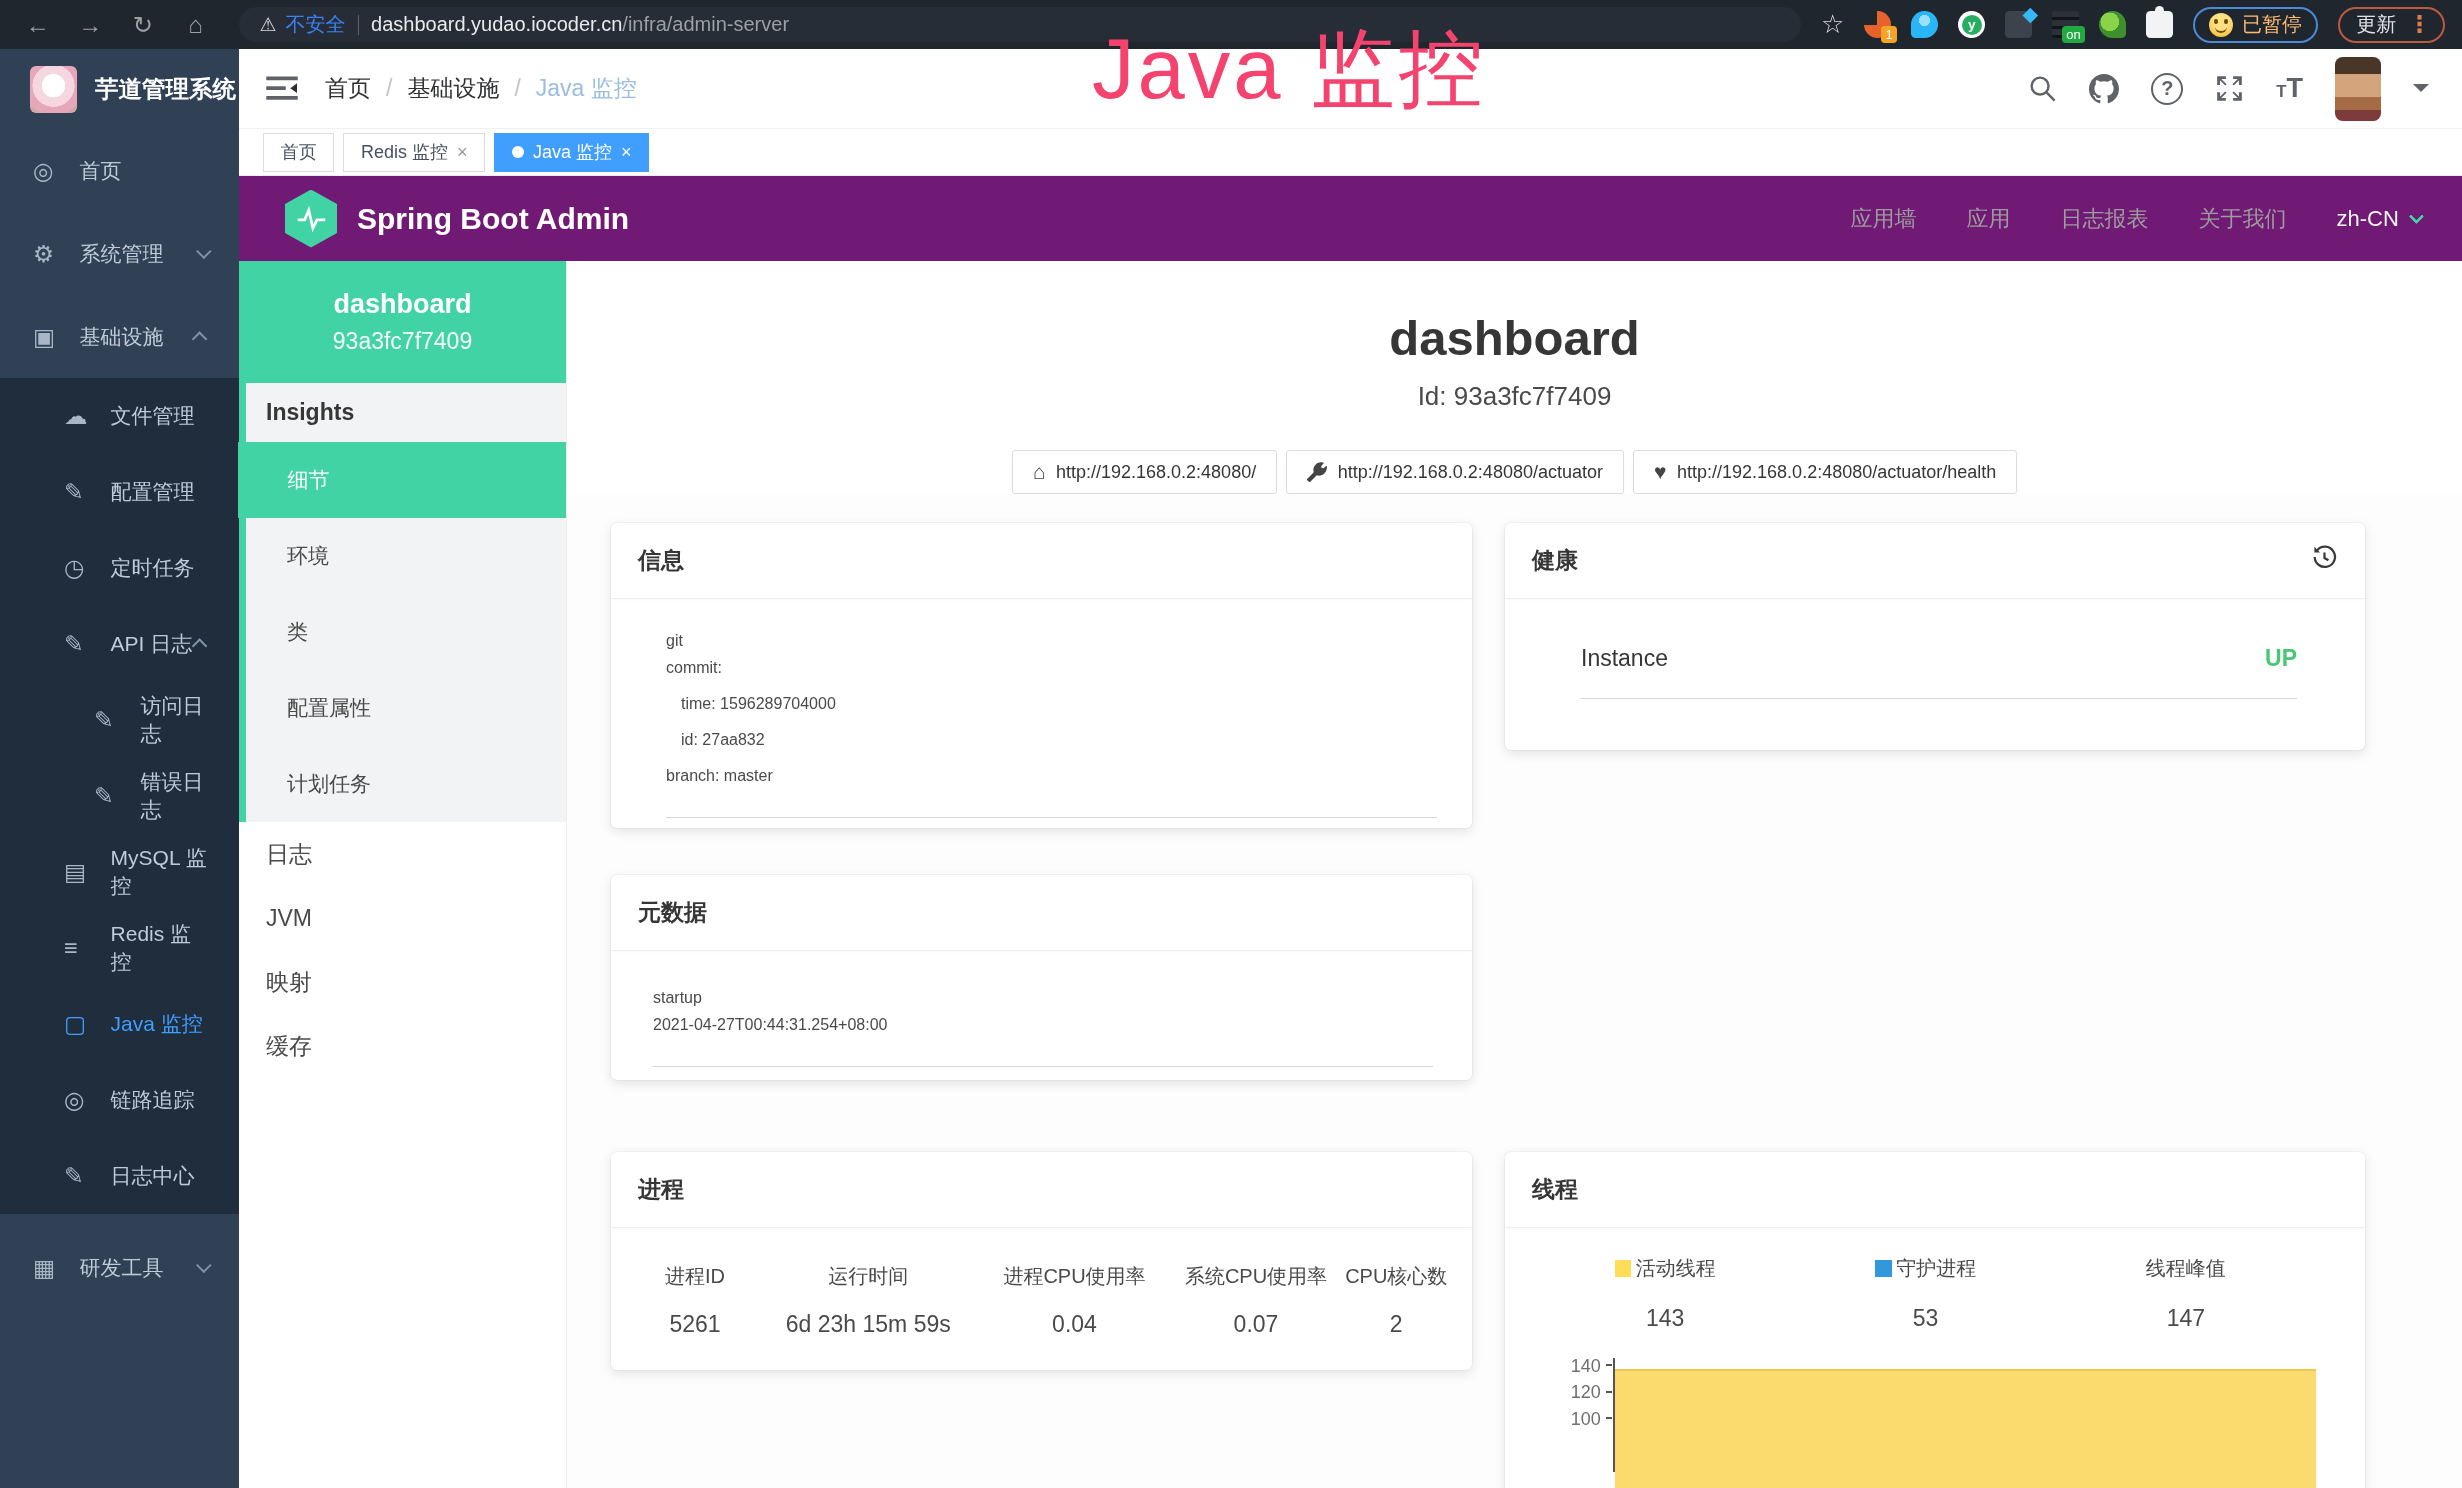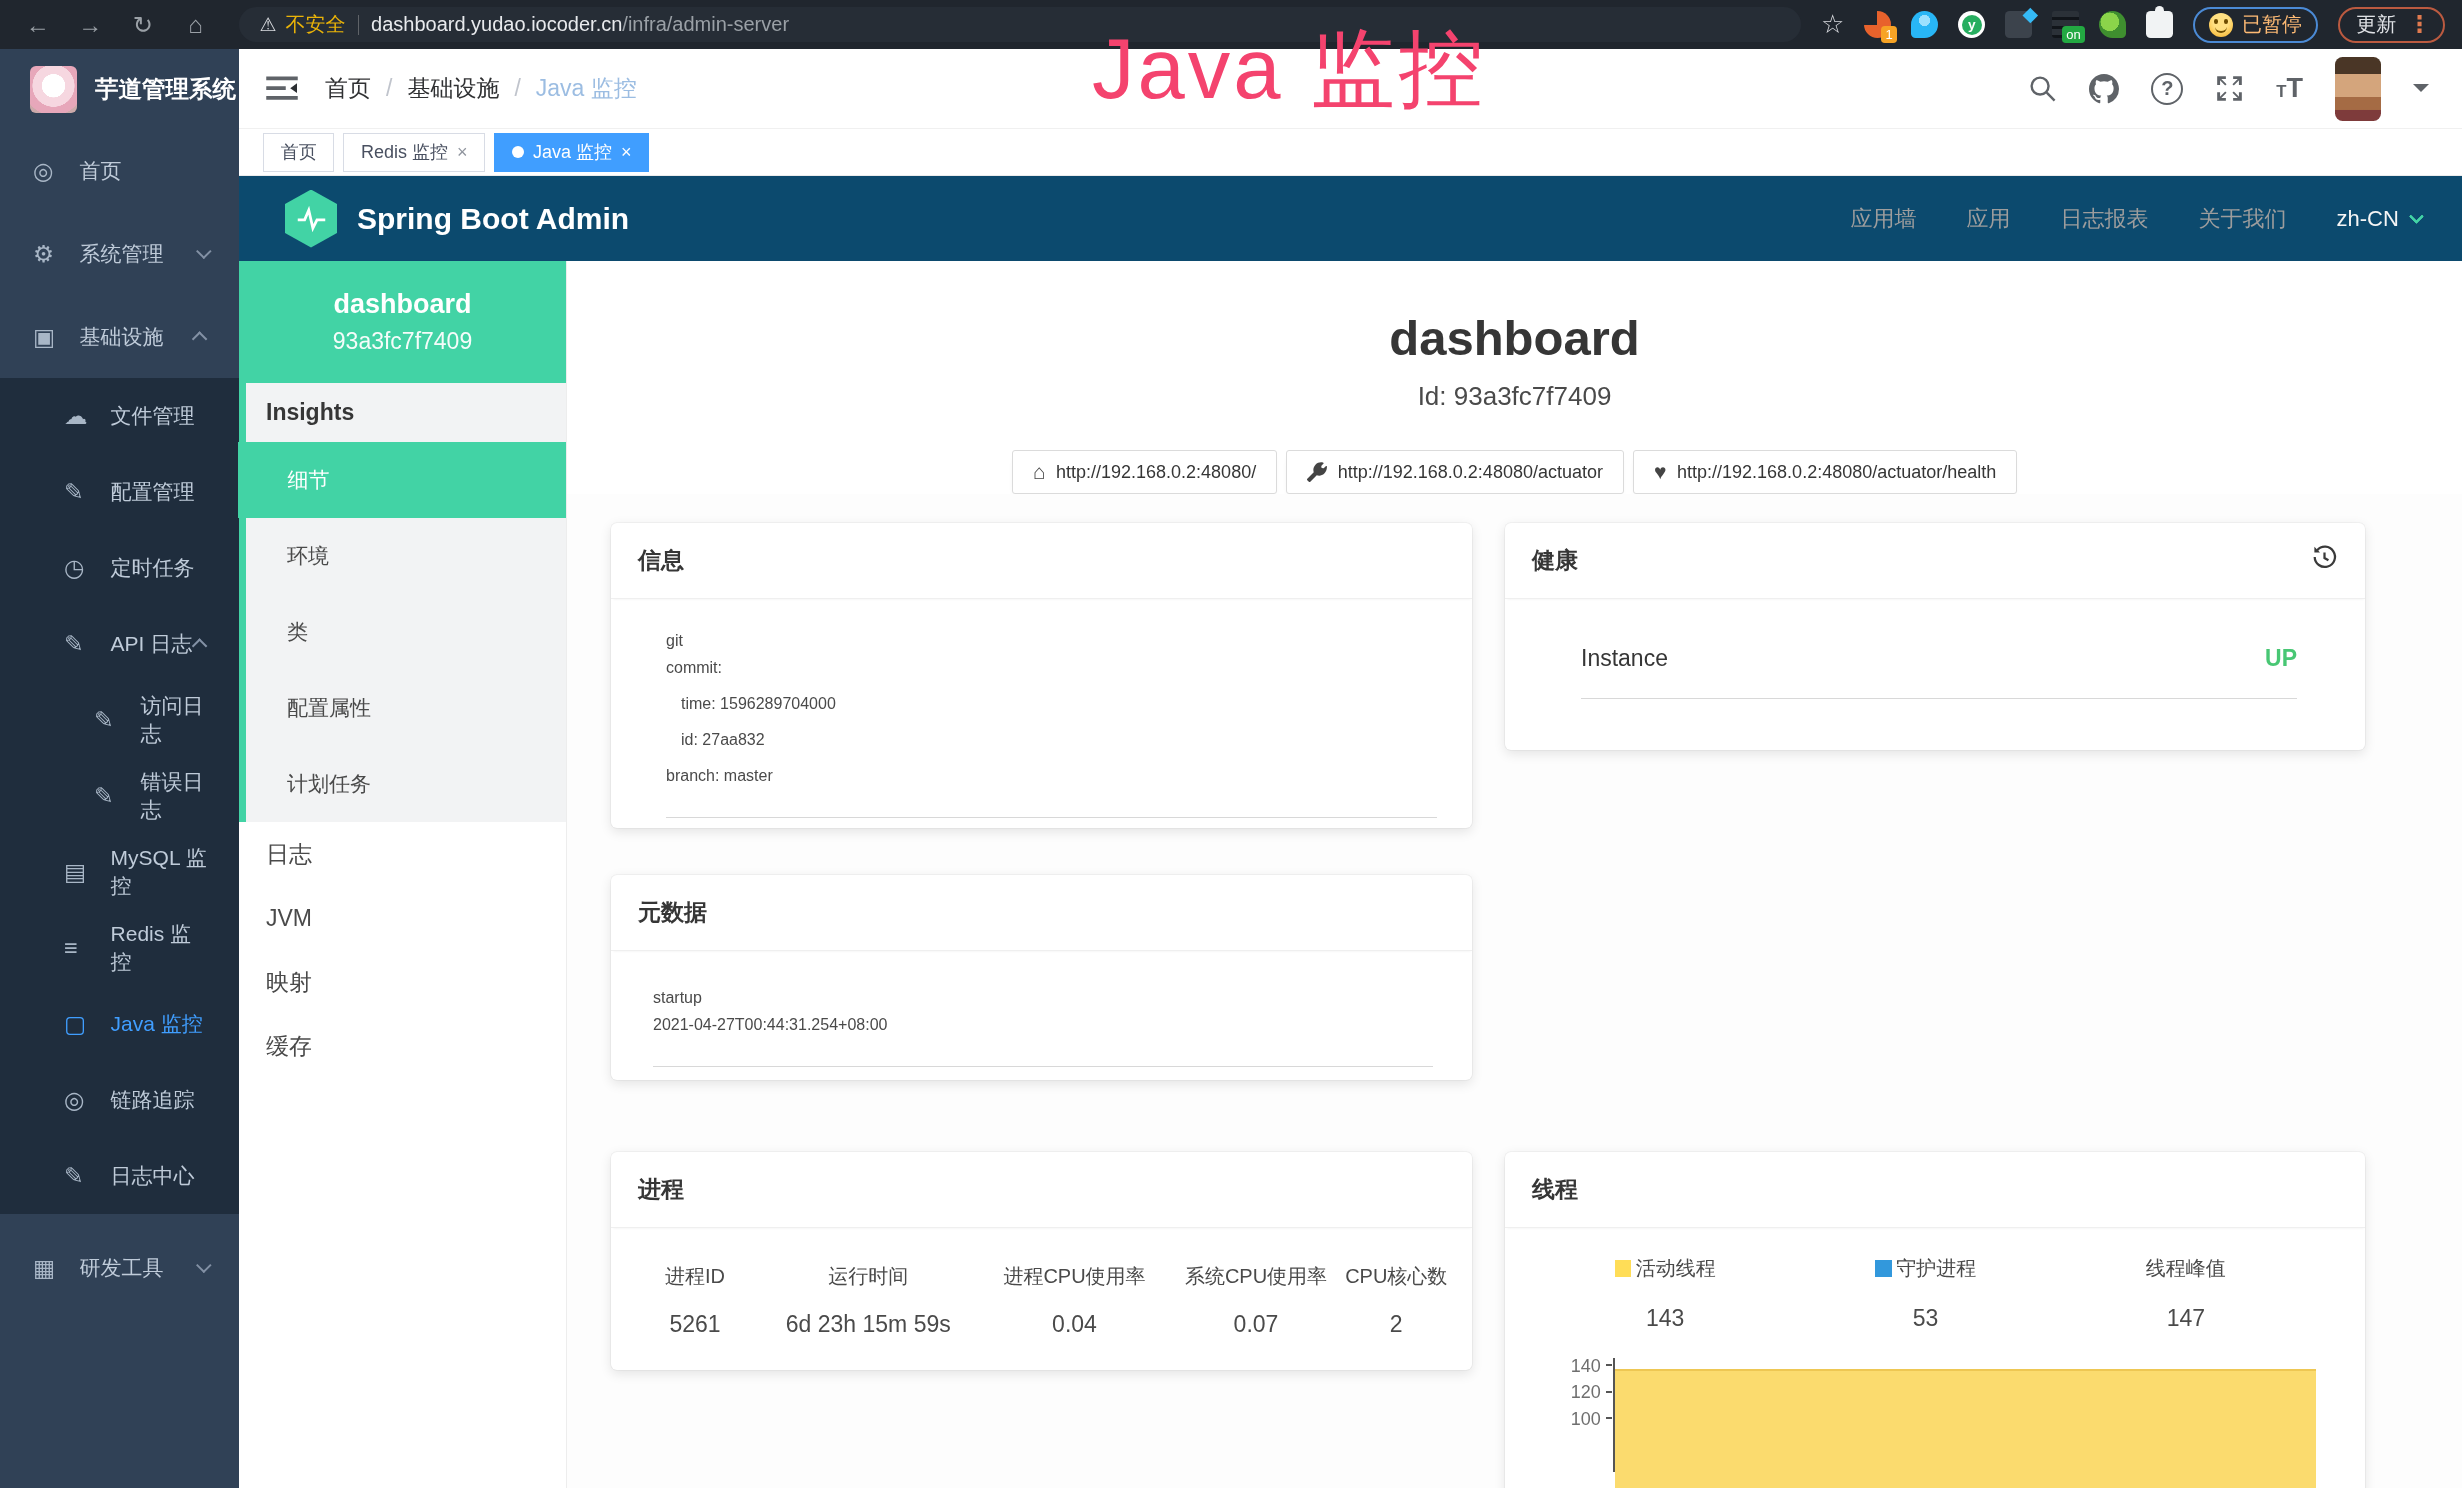--- a/index.html
+++ b/index.html
@@ -11,21 +11,21 @@
   }
   .screen { position:relative; width:2462px; height:1489px; }
 
   
   .browser-bar { height:49px; background:#20262e; display:flex; align-items:center; padding:0 16.7px; }
   .bnav { display:flex; align-items:center; gap:10.6px; }
   .bicon { color:#9aa0a6; font-size:24px; width:42px; text-align:center; line-height:49px; }
   .omnibox { flex:1; display:flex; align-items:center; height:35px; margin:0 20px 0 23px;
              background:#262d36; border-radius:18px; padding:0 20px; font-size:20px; color:#e8eaed; }
   .warn { color:#dadce0; font-size:19px; margin-right:9px; }
-  .insecure { color:#eab308;text-align:right; }
+  .insecure { color:#3b82f6;text-align:right; }
   .odivider { width:1.5px; height:20px; background:#5f6368; margin:0 12px; }
   .url-host { color:#e8eaed; }
   .url-path { color:#9aa0a6; }
   .browser-right { display:flex; align-items:center; gap:20px; }
   .star { color:#dadce0; font-size:26px; }
   .ext { position:relative; width:27px; height:27px; border-radius:50%; flex-shrink:0; }
   .ext-badge { position:absolute; right:-6px; bottom:-4.6px; background:#f7a325; color:#fff; font-size:13px;
                padding:0.8px 4.6px; border-radius:3.8px; line-height:15px; }
   .ext-badge.green { background:#23a942; }
   .e1 { background:conic-gradient(#e8622c 0 75%, transparent 75%); border-radius:50%; }
@@ -95,21 +95,21 @@
   .tags { height:47px; background:#fff; display:flex; align-items:center; gap:9px; padding-left:24px;
           border-bottom:0.8px solid #ececec; }
   .tag { height:39px; display:flex; align-items:center; gap:9px; padding:0 16.7px; border:0.8px solid #d8dce5;
          background:#fff; color:#495060; font-size:18px; cursor:pointer; }
   .tag .tclose { font-size:18px; color:#90959e; }
   .tag.active { background:#409eff; border-color:#409eff; color:#fff; }
   .tag.active .tclose { color:#fff; }
   .tdot { width:12px; height:12px; border-radius:50%; background:#fff; }
 
   
-  .sba-nav { height:85px; background:#0c4a6e; display:flex; align-items:center; padding:0 42px 0 46px; }
+  .sba-nav { height:85px; background:#701a75; display:flex; align-items:center; padding:0 42px 0 46px; }
   .hex { width:52px; height:58px; background:#42d3a5; clip-path:polygon(50% 0,100% 25%,100% 75%,50% 100%,0 75%,0 25%);
          display:flex; align-items:center; justify-content:center; flex-shrink:0; }
   .brand { color:#fff; font-size:30px; font-weight:bold; margin-left:20px; }
   .nav-links { margin-left:auto; display:flex; align-items:center; gap:50px; font-size:22px; color:#9d9d9d; }
   .nav-link { cursor:pointer; }
   .locale { color:#f5f5f5; display:flex; align-items:center; gap:10.6px; cursor:pointer; }
   .chev-green { width:10.6px; height:10.6px; border-right:3.8px solid #42d3a5; border-bottom:3.8px solid #42d3a5;
                 transform:rotate(45deg) translateY(-3px); border-radius:1.5px; }
 
   

